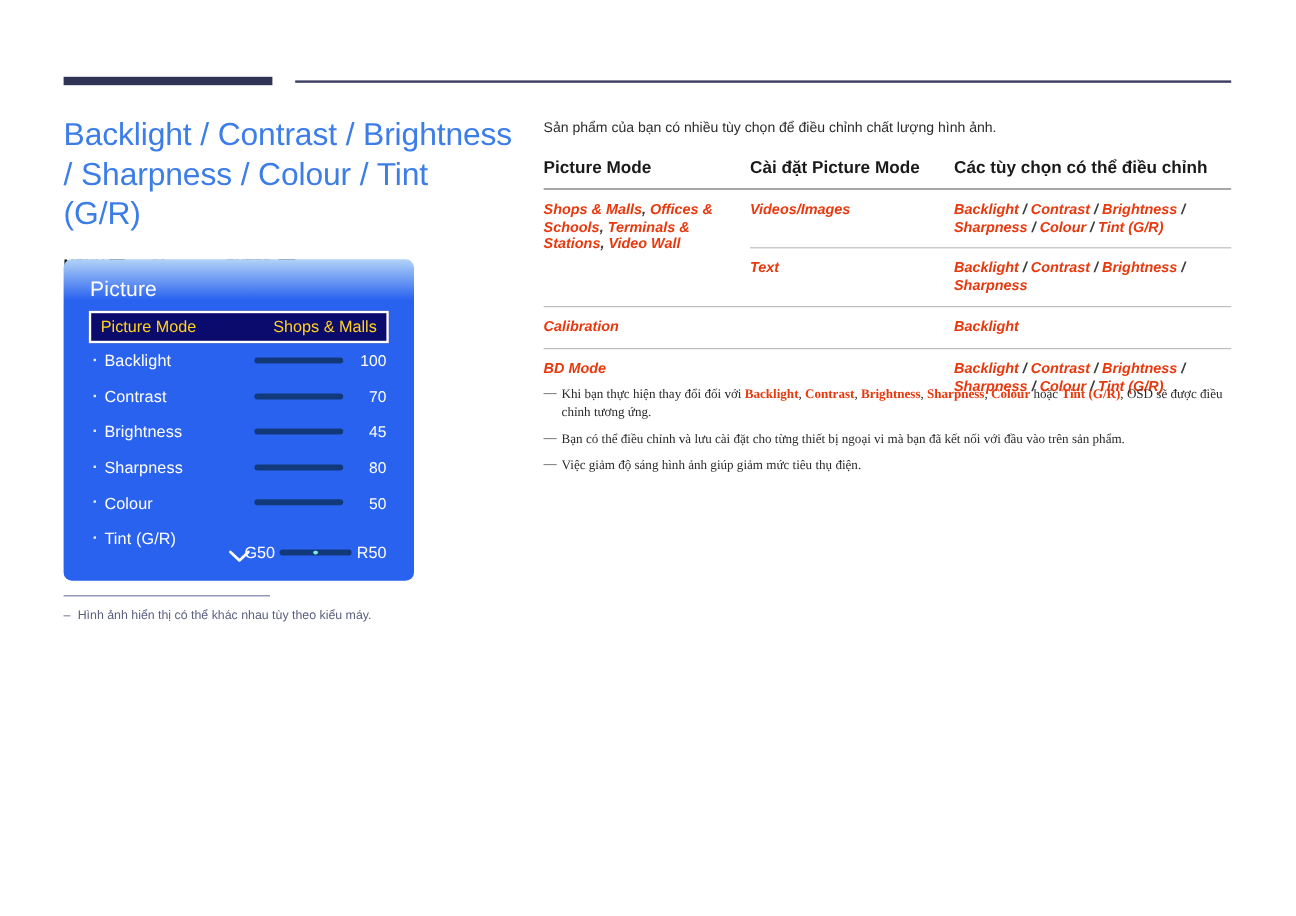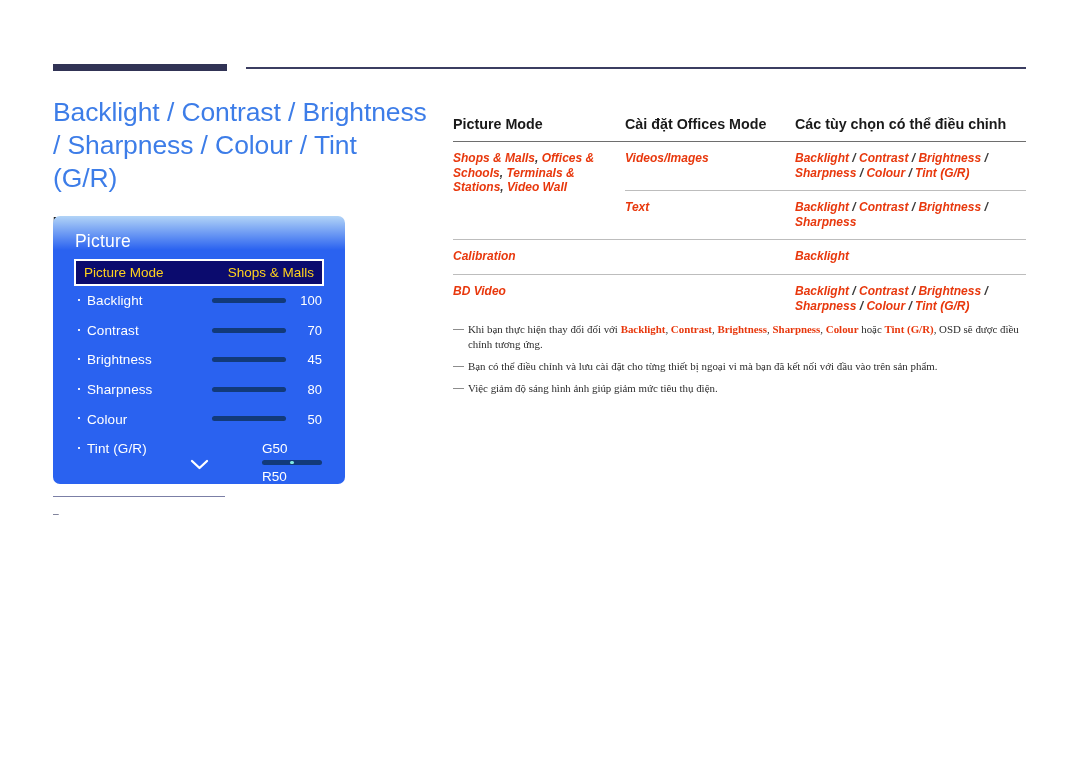--- a/index.html
+++ b/index.html
@@ -173,25 +173,24 @@
     overflow: hidden;
   }
   .slider .fill {
     height: 100%;
     border-radius: 2.5px;
     background: #7fe8e0;
   }
 
   .tint-wrap {
     position: absolute;
-    right: 2px; top: 7px;
-    display: flex;
-    align-items: flex-start;
+    right: 2px; top: 19px;
+    display: flex;
+    align-items: center;
     gap: 4px;
-    flex-direction: column;
   }
   .tint-wrap .tl, .tint-wrap .tr {
     font-size: 13.5px; color: #ffffff;
   }
   .tint-bar {
     position: relative;
     width: 60px; height: 5px;
     border-radius: 2.5px;
     background: #123a7a;
   }
@@ -383,34 +382,36 @@
   <div class="osd-chev">
     <svg width="19" height="11" viewBox="0 0 19 11">
       <path d="M2 2 L9.5 9 L17 2" stroke="#ffffff" stroke-width="2.3" fill="none" stroke-linecap="round" stroke-linejoin="round"></path>
     </svg>
   </div>
 </div>
 
 <div class="left-note-rule"></div>
 <div class="left-note">
   <span class="dash">–</span>
+  <span>Hình ảnh hiển thị có thể khác nhau tùy theo kiểu máy.</span>
 </div>
 
 <div class="right-col">
+  <div class="intro">Sản phẩm của bạn có nhiều tùy chọn để điều chỉnh chất lượng hình ảnh.</div>
 
   <table class="tbl">
     <colgroup>
         <col class="col-a">
         <col class="col-b">
         <col class="col-c">
       </colgroup>
     <thead>
       <tr>
         <th>Picture Mode</th>
-        <th>Cài đặt Offices Mode</th>
+        <th>Cài đặt Picture Mode</th>
         <th>Các tùy chọn có thể điều chỉnh</th>
       </tr>
     </thead>
     <tbody>
       <tr>
         <td rowspan="2">
           <span>Shops &amp; Malls</span><span class="sep">,</span>
           <span>Offices &amp; Schools</span><span class="sep">,</span>
           <span>Terminals &amp; Stations</span><span class="sep">,</span>
           <span>Video Wall</span>
@@ -427,21 +428,21 @@
           <span>Backlight</span> <span class="sep">/</span> <span>Contrast</span> <span class="sep">/</span> <span>Brightness</span> <span class="sep">/</span>
           <span>Sharpness</span>
         </td>
       </tr>
       <tr class="row-line">
         <td>Calibration</td>
         <td></td>
         <td>Backlight</td>
       </tr>
       <tr class="row-line">
-        <td>BD Video</td>
+        <td>BD Mode</td>
         <td></td>
         <td>
           <span>Backlight</span> <span class="sep">/</span> <span>Contrast</span> <span class="sep">/</span> <span>Brightness</span> <span class="sep">/</span>
           <span>Sharpness</span> <span class="sep">/</span> <span>Colour</span> <span class="sep">/</span> <span>Tint (G/R)</span>
         </td>
       </tr>
     </tbody>
   </table>
 </div>
 

